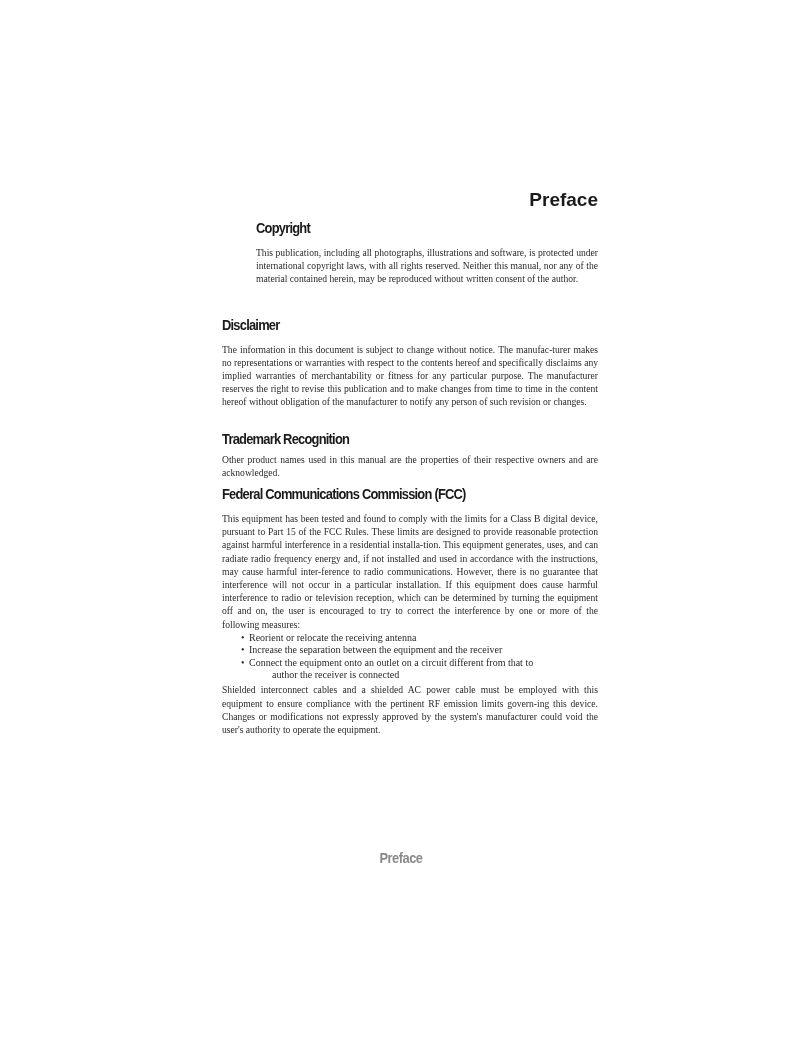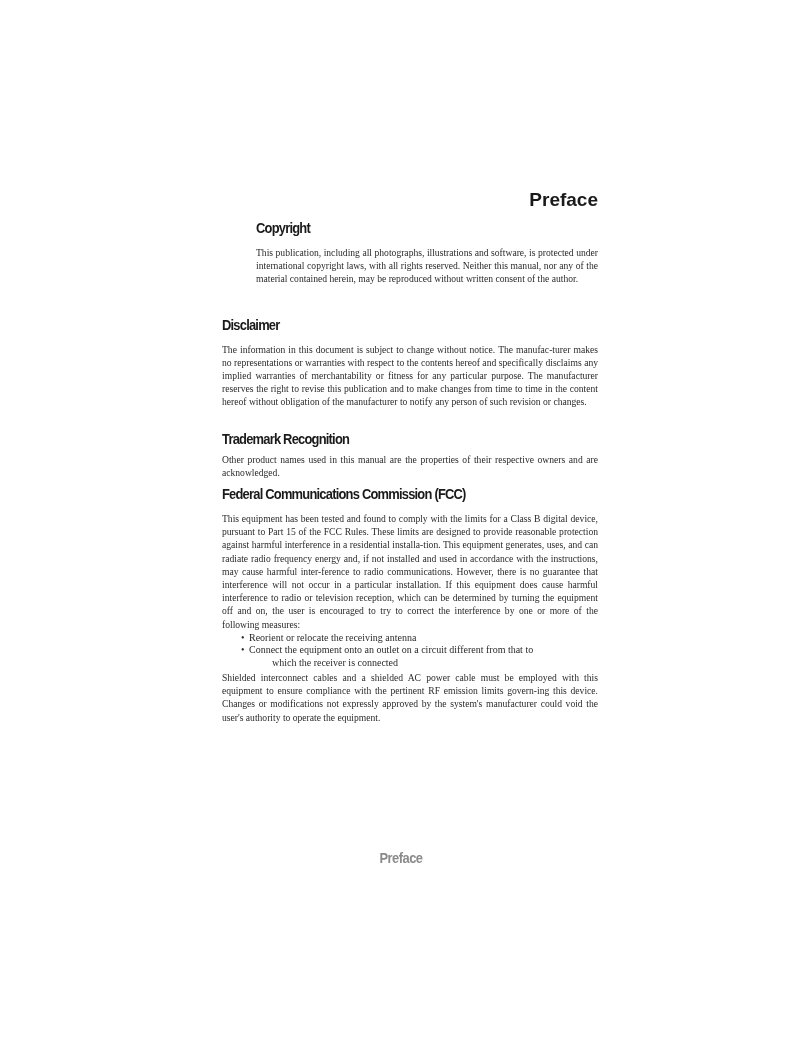--- a/index.html
+++ b/index.html
@@ -51,19 +51,20 @@
   <div style="margin-top:21px;">
     <h2 class="section-heading">Trademark Recognition</h2>
     <p class="para" style="margin-top:5px;">Other product names used in this manual are the properties of their respective owners and are acknowledged.</p>
   </div>
 
   <div style="margin-top:6px;">
     <h2 class="section-heading">Federal Communications Commission (FCC)</h2>
     <p class="para" style="margin-top:9px;">This equipment has been tested and found to comply with the limits for a Class B digital device, pursuant to Part 15 of the FCC Rules. These limits are designed to provide reasonable protection against harmful interference in a residential installa-tion. This equipment generates, uses, and can radiate radio frequency energy and, if not installed and used in accordance with the instructions, may cause harmful inter-ference to radio communications. However, there is no guarantee that interference will not occur in a particular installation. If this equipment does cause harmful interference to radio or television reception, which can be determined by turning the equipment off and on, the user is encouraged to try to correct the interference by one or more of the following measures:</p>
     <ul class="bullets" style="margin-top:1px;">
       <li><span class="dot">•</span><span>Reorient or relocate the receiving antenna</span></li>
-      <li><span class="dot">•</span><span>Connect the equipment onto an outlet on a circuit different from that to</span><span class="cont">which the receiver is connected</span></li>
+      <li><span class="dot">•</span><span>Increase the separation between the equipment and the receiver</span></li>
+      <li><span class="dot">•</span><span>Connect the equipment onto an outlet on a circuit different from that to</span><span class="cont">author the receiver is connected</span></li>
     </ul>
     <p class="para" style="margin-top:2px;">Shielded interconnect cables and a shielded AC power cable must be employed with this equipment to ensure compliance with the pertinent RF emission limits govern-ing this device. Changes or modifications not expressly approved by the system's manufacturer could void the user's authority to operate the equipment.</p>
   </div>
 </div>
 
 <div class="footer-title"><span>Preface</span></div>
 
 </body></html>

